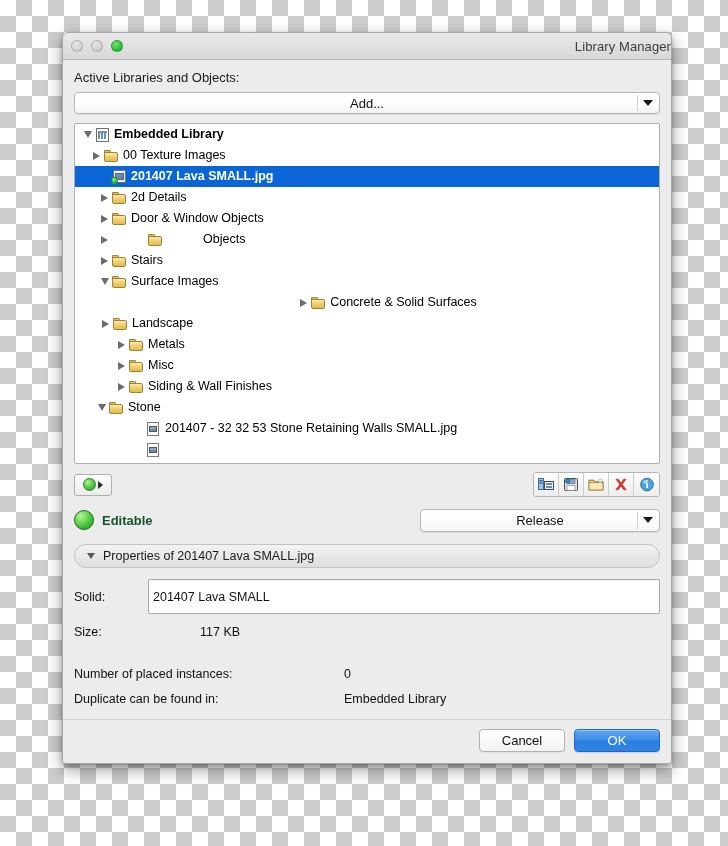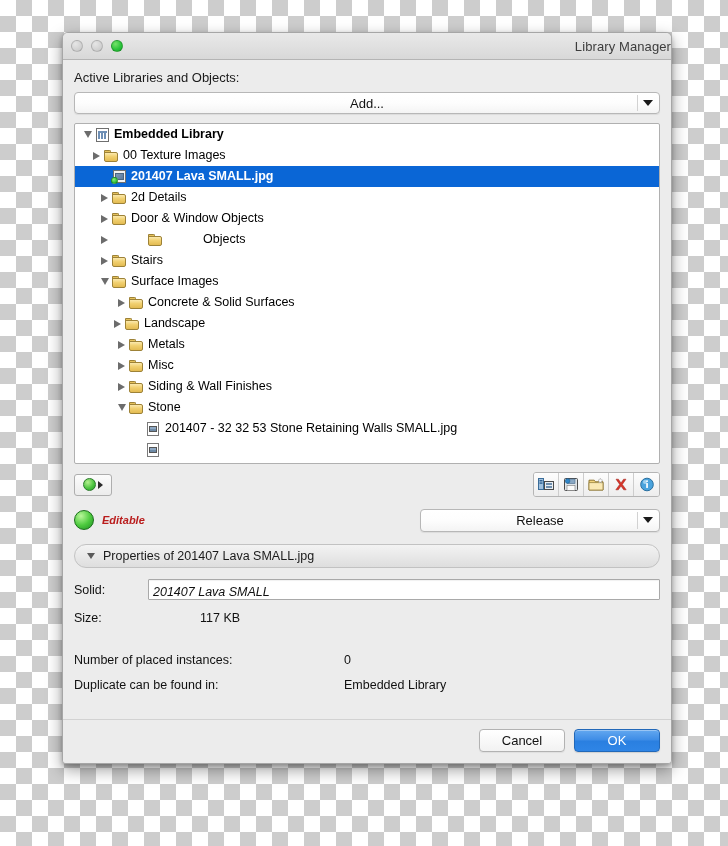--- a/index.html
+++ b/index.html
@@ -330,25 +330,24 @@
   }
   .big-sphere {
     width: 20px; height: 20px;
     border-radius: 50%;
     background: radial-gradient(circle at 33% 28%, #b9f79a, #4ecb3f 52%, #1d8f23 100%);
     border: 1px solid #1b6e1b;
     box-sizing: border-box;
     margin-right: 8px;
   }
   .status-text {
-    font-size: 11px;
+    font-size: 13px;
     font-weight: bold;
-    color: #b91c1c;
+    color: #14532d;
     flex: 1;
-    font-style: italic;
   }
   .release-combo { width: 240px; height: 23px; }
 
   
   .prop-header {
     margin-top: 11px;
     height: 24px;
     border-radius: 12px;
     background: linear-gradient(to bottom, #f3f3f3, #dedede);
     border: 1px solid #c2c2c2;
@@ -370,32 +369,31 @@
   .field-row {
     display: flex;
     align-items: center;
     margin-top: 11px;
     font-size: 12.5px;
     color: #111;
   }
   .field-row .lab { width: 74px; flex: 0 0 74px; }
   .name-input {
     flex: 1;
-    height: 21px;
+    height: 35px;
     background: #fff;
     border: 1px solid #a9a9a9;
     box-shadow: 0 1px 1px rgba(0,0,0,0.06) inset;
     font-size: 12.5px;
     color: #111;
     padding: 0 4px;
     box-sizing: border-box;
     display: flex;
-    align-items: flex-end;
+    align-items: center;
     border-radius: 1px;
-    font-style: italic;
   }
   .val { padding-left: 52px; }
 
   .info-row {
     display: flex;
     font-size: 12.5px;
     color: #111;
     margin-top: 0;
   }
   .info-row .k { width: 270px; flex: 0 0 270px; }
@@ -511,56 +509,56 @@
               <span class="ic folder"></span>
               <span class="row-label">Stairs</span>
             </div>
             <div class="tree-row" style="padding-left: 23px;">
               <span class="tw-disc open">
                 <i></i>
               </span>
               <span class="ic folder"></span>
               <span class="row-label">Surface Images</span>
             </div>
+            <div class="tree-row" style="padding-left: 40px; justify-content: center;">
+              <span class="tw-disc ">
+                <i></i>
+              </span>
+              <span class="ic folder"></span>
+              <span class="row-label">Concrete &amp; Solid Surfaces</span>
+            </div>
+            <div class="tree-row" style="padding-left: 24px;">
+              <span class="tw-disc ">
+                <i></i>
+              </span>
+              <span class="ic folder"></span>
+              <span class="row-label">Landscape</span>
+            </div>
             <div class="tree-row" style="padding-left: 40px;">
               <span class="tw-disc ">
                 <i></i>
               </span>
               <span class="ic folder"></span>
-              <span class="row-label">Concrete &amp; Solid Surfaces</span>
-            </div>
-            <div class="tree-row" style="padding-left: 36px;">
-              <span class="tw-disc ">
-                <i></i>
-              </span>
-              <span class="ic folder"></span>
-              <span class="row-label">Landscape</span>
+              <span class="row-label">Metals</span>
             </div>
             <div class="tree-row" style="padding-left: 40px;">
               <span class="tw-disc ">
                 <i></i>
               </span>
               <span class="ic folder"></span>
-              <span class="row-label">Metals</span>
+              <span class="row-label">Misc</span>
             </div>
             <div class="tree-row" style="padding-left: 40px;">
               <span class="tw-disc ">
                 <i></i>
               </span>
               <span class="ic folder"></span>
-              <span class="row-label">Misc</span>
-            </div>
-            <div class="tree-row" style="padding-left: 40px;">
-              <span class="tw-disc ">
-                <i></i>
-              </span>
-              <span class="ic folder"></span>
               <span class="row-label">Siding &amp; Wall Finishes</span>
             </div>
-            <div class="tree-row" style="padding-left: 40px;">
+            <div class="tree-row" style="padding-left: 20px;">
               <span class="tw-disc open">
                 <i></i>
               </span>
               <span class="ic folder"></span>
               <span class="row-label">Stone</span>
             </div>
             <div class="tree-row" style="padding-left: 57px;">
               <span class="tw-disc none"></span>
               <span class="ic imgdoc"></span>
               <span class="row-label">201407 - 32 32 53 Stone Retaining Walls SMALL.jpg</span>

